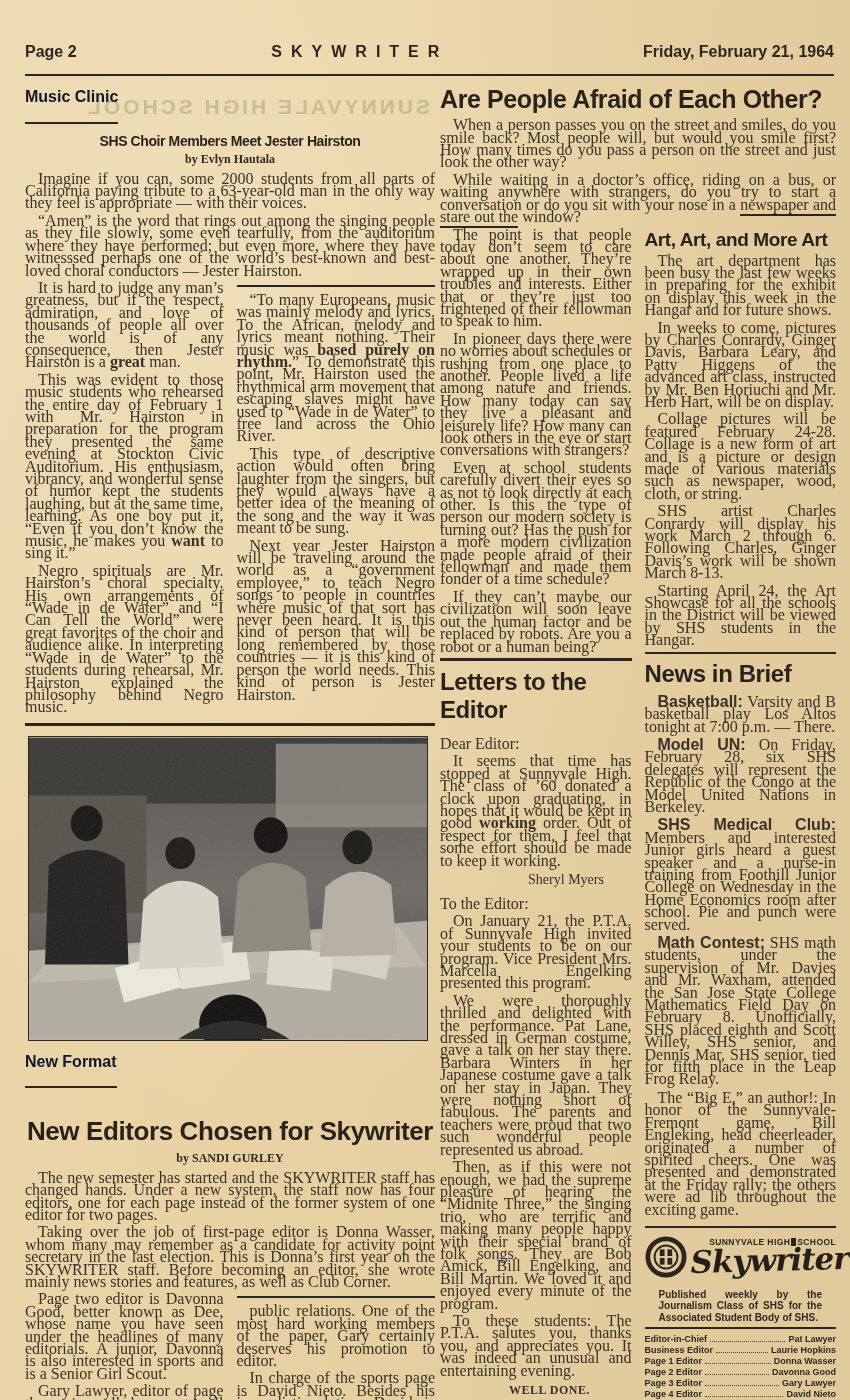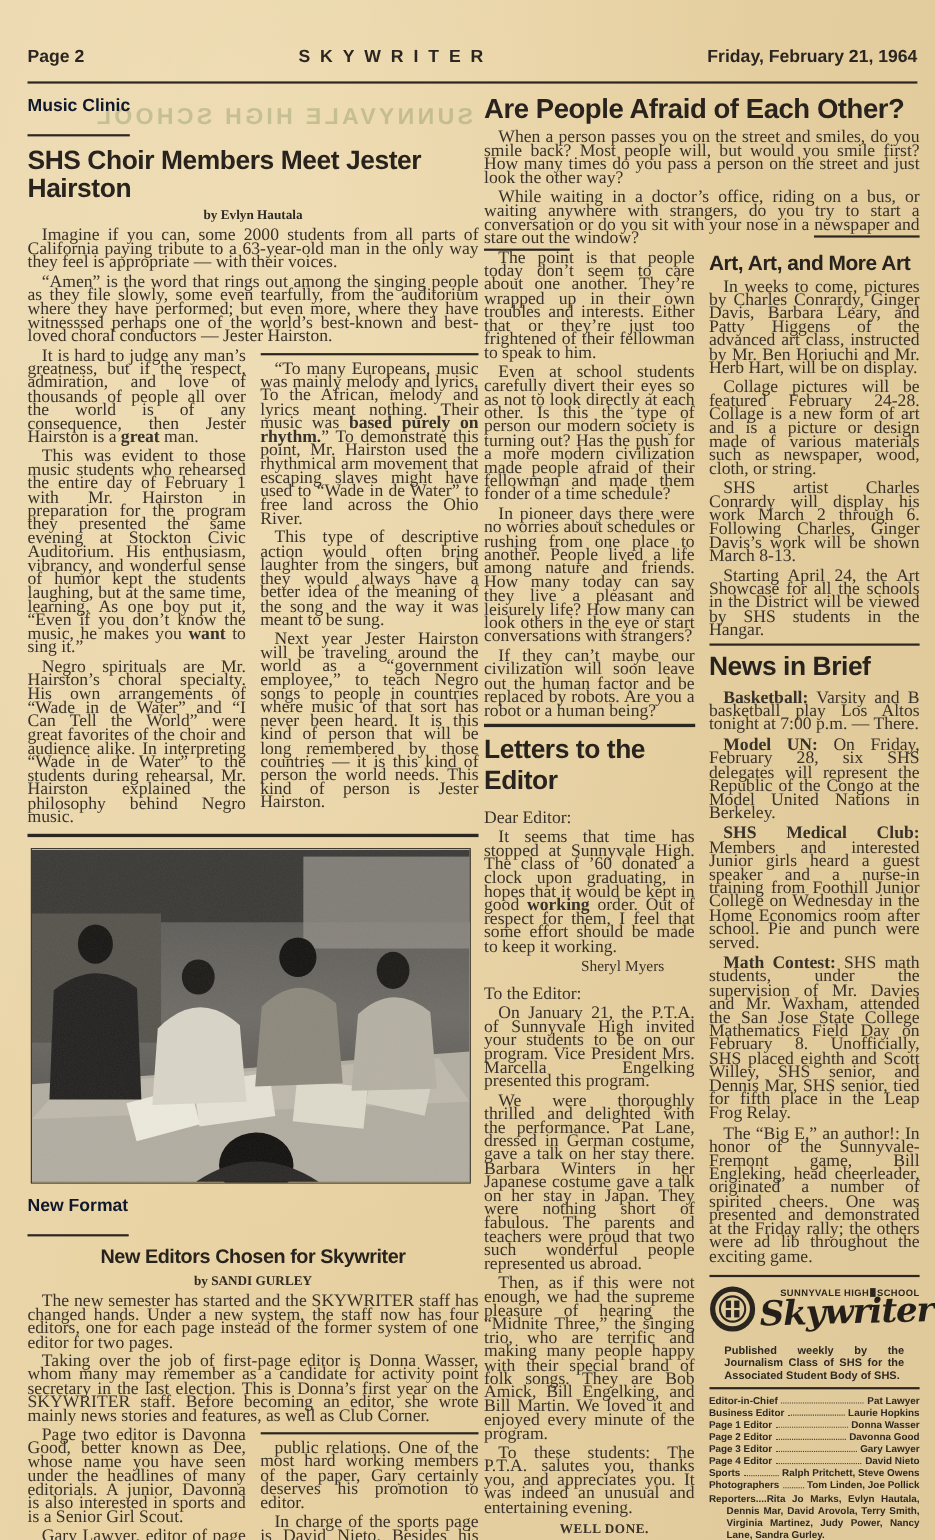--- a/index.html
+++ b/index.html
@@ -28,45 +28,45 @@
   .hdr-rule{position:absolute;top:74px;left:25px;right:16px;border-top:2.5px solid #2b2620;z-index:2}
 
   .left-region{position:absolute;top:88px;left:25px;width:410px;z-index:1}
   .right-region{position:absolute;top:86px;left:440px;width:396px;z-index:1}
 
   .kicker{
     display:inline-block;font:bold 16px/1.1 "Liberation Sans", sans-serif;
     color:#0f172a;border-bottom:2.5px solid #2b2620;padding-bottom:16px;margin-bottom:8px;
   }
   h1,h2,h3{font-family:"Liberation Sans", sans-serif;color:#28231d;letter-spacing:-.4px}
-  .head-choir{font-size:24px;line-height:1.05;text-align:left;margin:2px 0 4px}
+  .head-choir{font-size:14px;line-height:1.05;text-align:center;margin:2px 0 4px}
   .head-afraid{font-size:25px;line-height:1.05;margin:0 0 7px}
   .head-letters{font-size:24px;margin:7px 0 14px}
   .head-news{font-size:24px;margin:6px 0 8px}
   .head-art{font-size:19px;margin:0 0 4px}
-  .head-editors{font-size:18px;text-align:center;margin:0 0 4px}
+  .head-editors{font-size:26px;text-align:center;margin:20px 0 4px}
   .byline{font:bold 12px/1.2 "Liberation Serif", serif;text-align:center;margin-bottom:6px;color:#2f2a23}
 
   p{font-size:16px;line-height:12.4px;text-align:justify;text-indent:13px;margin-bottom:5px}
   p.flush{text-indent:0}
   .cols{display:flex;gap:13px;margin-top:2px}
   .col{flex:1;min-width:0}
   .col-rule{border-top:2.5px solid #2b2620;margin:3px 0 7px}
   .rule{border-top:2px solid #2b2620;margin:4px 0 6px}
   .rule.thick{border-top-width:3px}
 
   .photo{display:block;width:400px;margin:10px 0 12px 3px;border:1px solid #2f2a23;line-height:0}
 
   .u-span{border-bottom:2px solid #2b2620;padding-bottom:1px}
   .sig-center{font-size:14px;padding-left:46%;margin:2px 0 10px}
   .well-done{font:bold 12px/1.2 "Liberation Serif",serif;padding-left:36%;margin:6px 0 4px;letter-spacing:.5px}
   .sig-block{font-size:11.5px;line-height:14px;padding-left:36%}
 
   .news-item{margin-bottom:6px}
-  .news-item b{font-family:Liberation Serif, serif}
+  .news-item b{font-family:Liberation Sans, sans-serif}
 
   .mastbox{margin-top:10px;border-top:2.5px solid #2b2620;padding-top:8px}
   .mb-top{display:flex;align-items:flex-start;gap:4px}
   .mb-title-wrap{flex:1;min-width:0}
   .mb-school{font:bold 8.5px/1 "Liberation Sans",sans-serif;color:#2b2620;text-align:right;letter-spacing:.4px;margin-top:2px}
   .mb-school .blk{display:inline-block;width:5px;height:8px;background:#2b2620;vertical-align:-1px;margin:0 1px}
   .mb-script{
     font-family:"DejaVu Serif", serif;font-style:italic;font-weight:bold;
     font-size:31px;line-height:1;color:#241f19;letter-spacing:-1px;
     transform:rotate(-1.5deg);transform-origin:left bottom;margin-top:1px;
@@ -172,22 +172,22 @@
 <section class="right-region">
 
   <h1 class="head-afraid">Are People Afraid of Each Other?</h1>
   <p>When a person passes you on the street and smiles, do you smile back? Most people will, but would you smile first? How many times do you pass a person on the street and just look the other way?</p>
   <p><span>While waiting in a doctor’s office, riding on a bus, or waiting anywhere with strangers, do you try to start a conversation or do you sit with your nose in a </span><span class="u-span">newspaper and stare out the</span><span> window?</span></p>
 
   <div class="cols">
 
     <div class="col">
       <p>The point is that people today don’t seem to care about one another. They’re wrapped up in their own troubles and interests. Either that or they’re just too frightened of their fellowman to speak to him.</p>
+      <p>In pioneer days there were no worries about schedules or rushing from one place to another. People lived a life among nature and friends. How many today can say they live a pleasant and leisurely life? How many can look others in the eye or start conversations with strangers?</p>
       <p>Even at school students carefully divert their eyes so as not to look directly at each other. Is this the type of person our modern society is turning out? Has the push for a more modern civilization made people afraid of their fellowman and made them fonder of a time schedule?</p>
-      <p>In pioneer days there were no worries about schedules or rushing from one place to another. People lived a life among nature and friends. How many today can say they live a pleasant and leisurely life? How many can look others in the eye or start conversations with strangers?</p>
       <p>If they can’t maybe our civilization will soon leave out the human factor and be replaced by robots. Are you a robot or a human being?</p>
 
       <div class="rule thick"></div>
       <h2 class="head-letters">Letters to the Editor</h2>
       <p class="flush">Dear Editor:</p>
       <p>It seems that time has stopped at Sunnyvale High. The class of ’60 donated a clock upon graduating, in hopes that it would be kept in good <b>working</b> order. Out of respect for them, I feel that some effort should be made to keep it working.</p>
       <div class="sig-center">Sheryl Myers</div>
       <p class="flush">To the Editor:</p>
       <p>On January 21, the P.T.A. of Sunnyvale High invited your students to be on our program. Vice President Mrs. Marcella Engelking presented this program.</p>
       <p>We were thoroughly thrilled and delighted with the performance. Pat Lane, dressed in German costume, gave a talk on her stay there. Barbara Winters in her Japanese costume gave a talk on her stay in Japan. They were nothing short of fabulous. The parents and teachers were proud that two such wonderful people represented us abroad.</p>
@@ -196,20 +196,21 @@
       <div class="well-done">WELL DONE.</div>
       <div class="sig-block">
         <div>Sincerely ,</div>
         <div>Mrs. Lois Bisgrove,</div>
         <div>P.T.A. President</div>
       </div>
     </div>
 
     <div class="col">
       <h3 class="head-art">Art, Art, and More Art</h3>
+      <p>The art department has been busy the last few weeks in preparing for the exhibit on display this week in the Hangar and for future shows.</p>
       <p>In weeks to come, pictures by Charles Conrardy, Ginger Davis, Barbara Leary, and Patty Higgens of the advanced art class, instructed by Mr. Ben Horiuchi and Mr. Herb Hart, will be on display.</p>
       <p>Collage pictures will be featured February 24-28. Collage is a new form of art and is a picture or design made of various materials such as newspaper, wood, cloth, or string.</p>
       <p>SHS artist Charles Conrardy will display his work March 2 through 6. Following Charles, Ginger Davis’s work will be shown March 8-13.</p>
       <p>Starting April 24, the Art Showcase for all the schools in the District will be viewed by SHS students in the Hangar.</p>
 
       <div class="rule"></div>
       <h2 class="head-news">News in Brief</h2>
 
       <p class="news-item"><b>Basketball:</b> <span>Varsity and B basketball play Los Altos tonight at 7:00 p.m. — There.</span></p>
       <p class="news-item"><b>Model UN:</b> <span>On Friday, February 28, six SHS delegates will represent the Republic of the Congo at the Model United Nations in Berkeley.</span></p>

